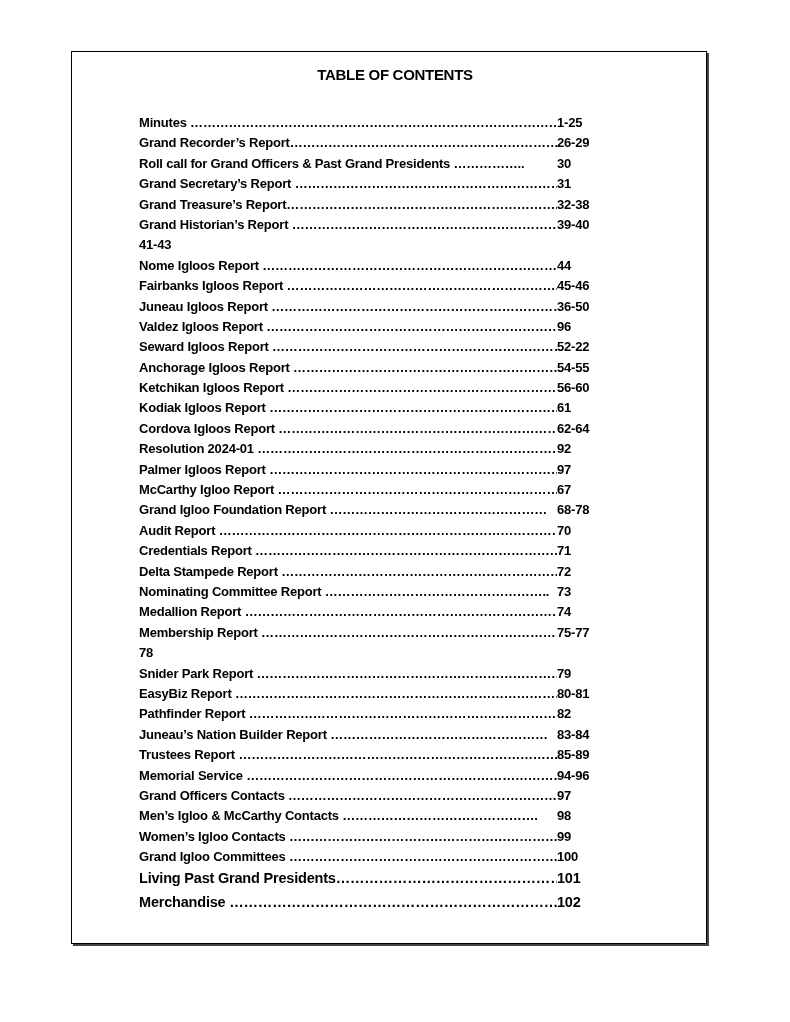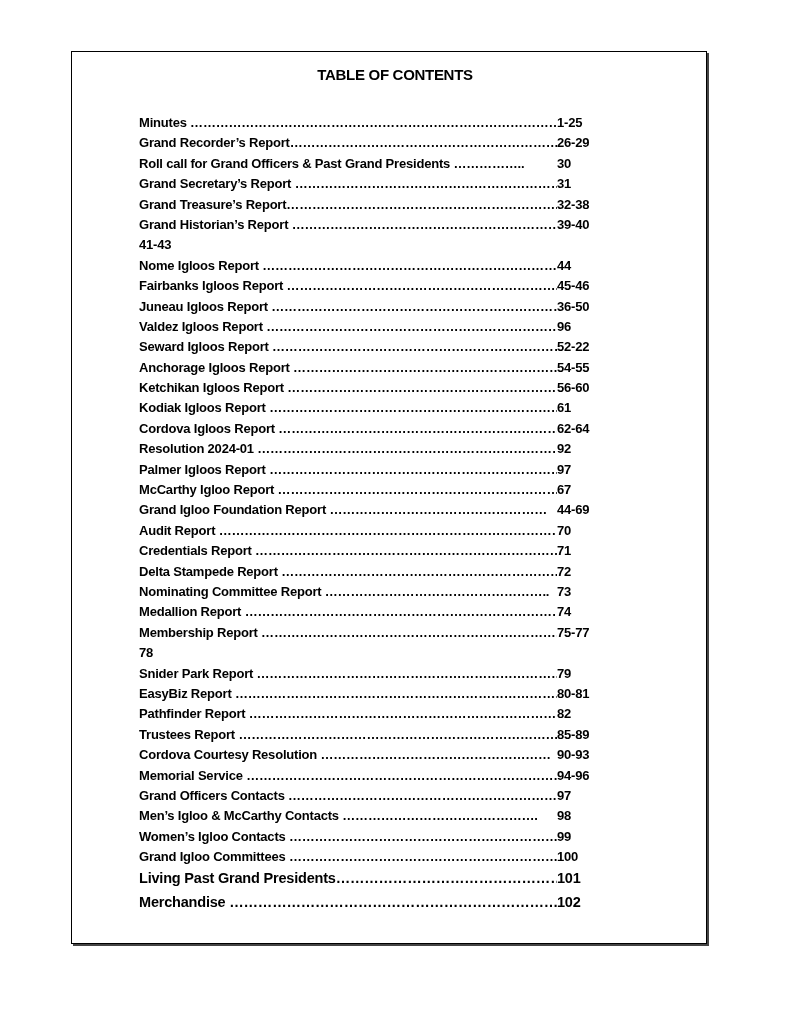--- a/index.html
+++ b/index.html
@@ -89,21 +89,21 @@
     <div class="row">
       <span class="lbl">Palmer Igloos Report ……………………………………………………………..</span>
       <span class="pg">97</span>
     </div>
     <div class="row">
       <span class="lbl">McCarthy Igloo Report ……………………………………………………………</span>
       <span class="pg">67</span>
     </div>
     <div class="row">
       <span class="lbl">Grand Igloo Foundation Report ……………………………………………</span>
-      <span class="pg">44-69</span>
+      <span class="pg">68-78</span>
     </div>
     <div class="row">
       <span class="lbl">Audit Report ……………………………………………………………………………</span>
       <span class="pg">70</span>
     </div>
     <div class="row">
       <span class="lbl">Credentials Report ………………………………………………………………….</span>
       <span class="pg">71</span>
     </div>
     <div class="row">
@@ -131,26 +131,26 @@
     </div>
     <div class="row">
       <span class="lbl">EasyBiz Report …………………………………………………………………………..</span>
       <span class="pg">80-81</span>
     </div>
     <div class="row">
       <span class="lbl">Pathfinder Report …………………………………………………………………….</span>
       <span class="pg">82</span>
     </div>
     <div class="row">
+      <span class="lbl">Juneau’s Nation Builder Report ……………………………………………</span>
+      <span class="pg">83-84</span>
+    </div>
+    <div class="row">
       <span class="lbl">Trustees Report ……………………………………………………………………….</span>
       <span class="pg">85-89</span>
-    </div>
-    <div class="row">
-      <span class="lbl">Cordova Courtesy Resolution ………………………………………………</span>
-      <span class="pg">90-93</span>
     </div>
     <div class="row">
       <span class="lbl">Memorial Service ………………………………………………………………….</span>
       <span class="pg">94-96</span>
     </div>
     <div class="row">
       <span class="lbl">Grand Officers Contacts ………………………………………………………….</span>
       <span class="pg">97</span>
     </div>
     <div class="row">

